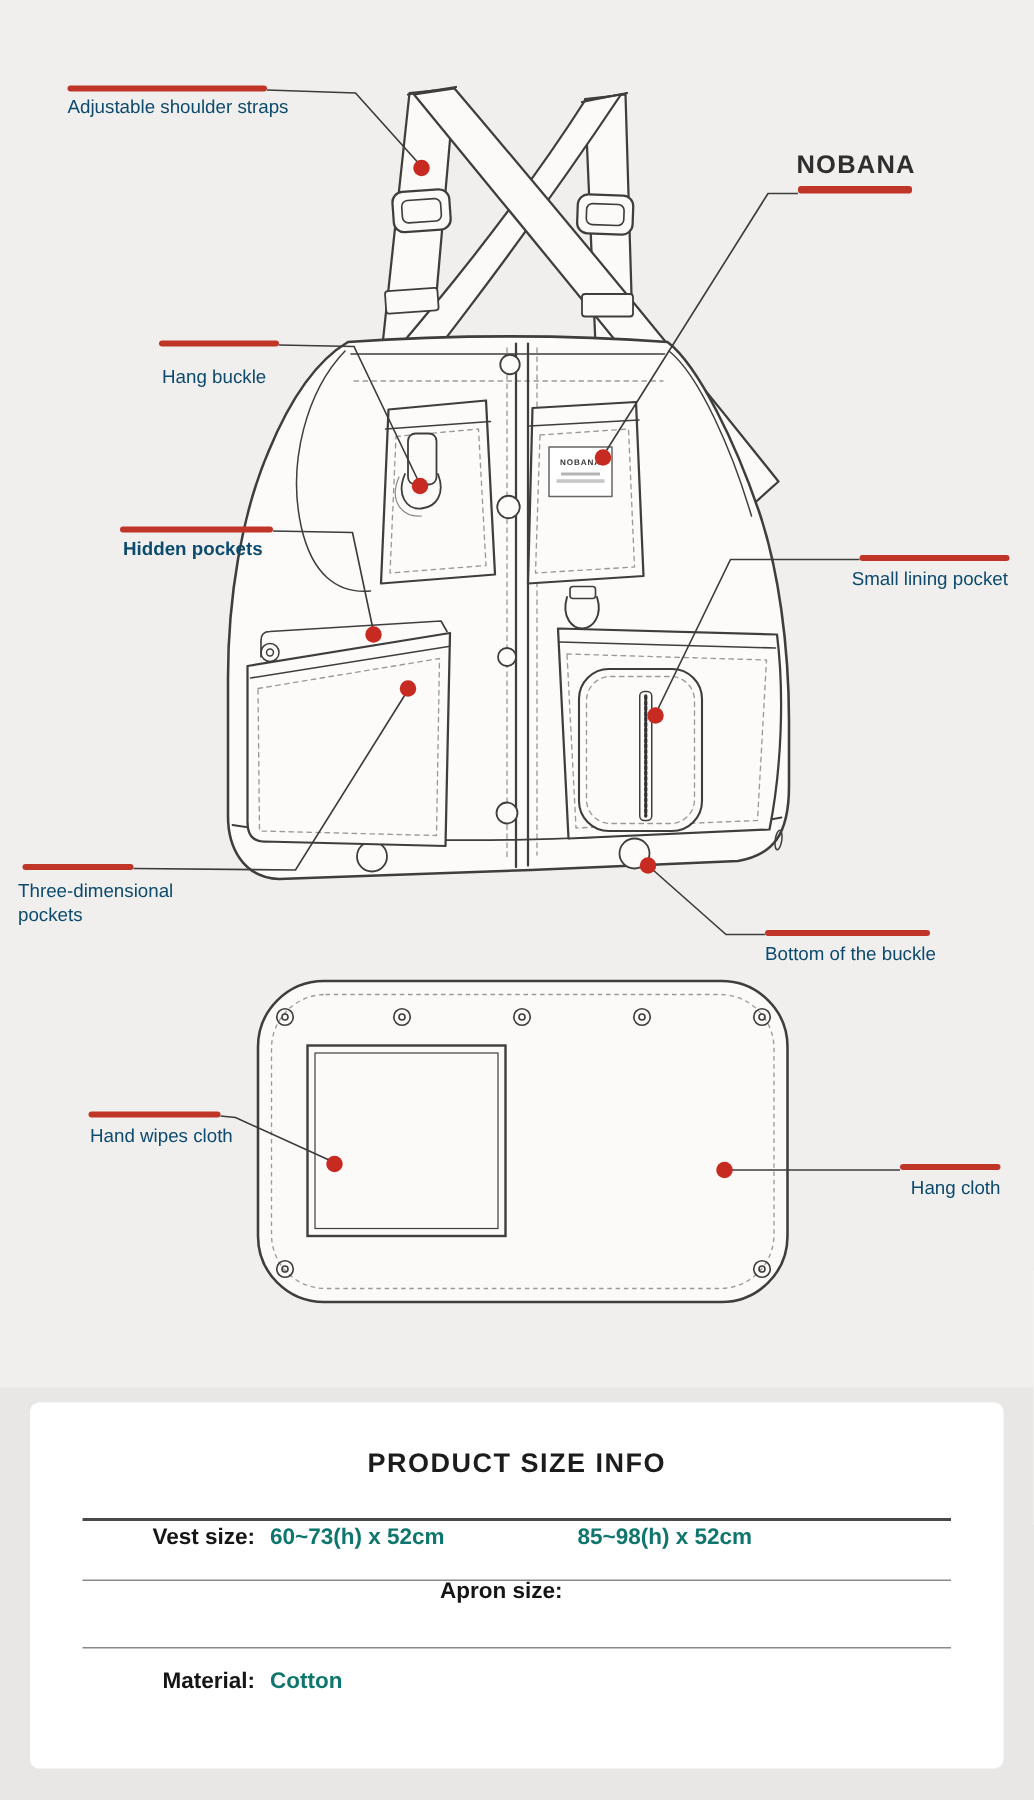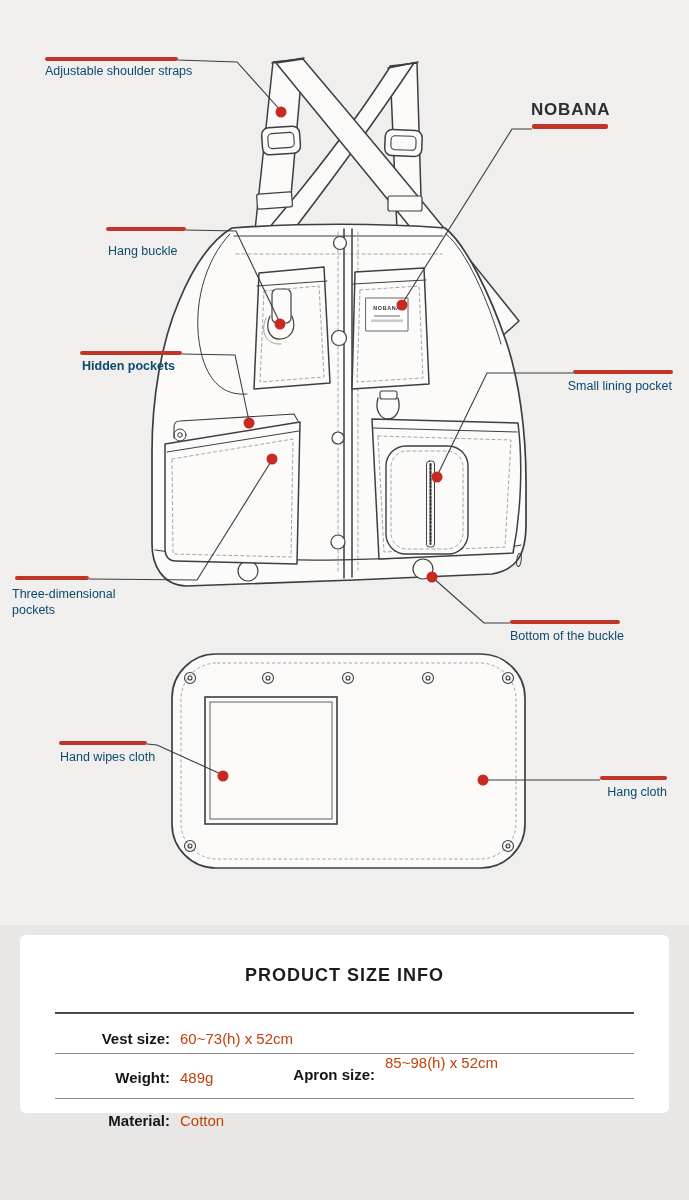--- a/index.html
+++ b/index.html
@@ -11,34 +11,34 @@
 
   
   .co-bar{position:absolute;height:4px;background:#bf3629;border-radius:2px;}
   .co-text{position:absolute;font-size:12.5px;color:#0c4a6e;white-space:nowrap;}
   .brand-callout{position:absolute;left:531px;top:100px;font-size:17px;font-weight:bold;
                  letter-spacing:.8px;color:#2e2e2e;}
   .brand-underline{position:absolute;left:532px;top:124px;width:76px;height:5px;
                    background:#bf3629;border-radius:2px;}
 
   
-  .size-card{position:absolute;left:20px;top:935px;width:649px;height:178px;background:#ffffff;
+  .size-card{position:absolute;left:20px;top:935px;width:649px;height:244px;background:#ffffff;
              border-radius:6px;}
   .size-title{position:absolute;left:0;top:30px;width:100%;text-align:center;font-size:18px;
               font-weight:bold;letter-spacing:1px;color:#1c1c1c;}
   .divider{position:absolute;left:35px;width:579px;background:#4a4a4a;}
   .d1{top:77px;height:2px;}
   .d2{top:118px;height:1px;background:#8a8a8a;}
   .d3{top:163px;height:1px;background:#8a8a8a;}
   .srow{position:absolute;height:32px;line-height:32px;font-size:15px;width:100%;}
-  .r1{top:88px;} .r2{top:127px;} .r3{top:170px;}
+  .r1{top:74px;} .r2{top:127px;} .r3{top:170px;}
   .slabel{position:absolute;width:120px;text-align:right;font-weight:bold;color:#151515;}
-  .sval{position:absolute;color:#c2410c;}
+  .sval{position:absolute;color:#0f766e;font-weight:bold;}
   .l1{left:30px;} .v1{left:160px;}
-  .l2{left:235px;margin-top:36px;} .v2{left:365px;margin-top:24px;}
+  .l2{left:235px;margin-top:36px;} .v2{left:365px;}
 </style>
 </head>
 <body>
 
 <div class="stage">
 
   <svg viewBox="0 0 689 925" width="689" height="925">
 
     <g stroke="#3e3e3e" fill="none" stroke-width="1.5" stroke-linejoin="round" stroke-linecap="round">
 
@@ -225,24 +225,20 @@
     <div class="divider d1"></div>
 
     <div class="srow r1">
       <span class="slabel l1">Vest size:</span>
       <span class="sval v1">60~73(h) x 52cm</span>
       <span class="slabel l2">Apron size:</span>
       <span class="sval v2">85~98(h) x 52cm</span>
     </div>
     <div class="divider d2"></div>
 
-    <div class="srow r2">
-      <span class="slabel l1">Weight:</span>
-      <span class="sval v1">489g</span>
-    </div>
     <div class="divider d3"></div>
 
     <div class="srow r3">
       <span class="slabel l1">Material:</span>
       <span class="sval v1">Cotton</span>
     </div>
   </div>
 
 </div>
 

